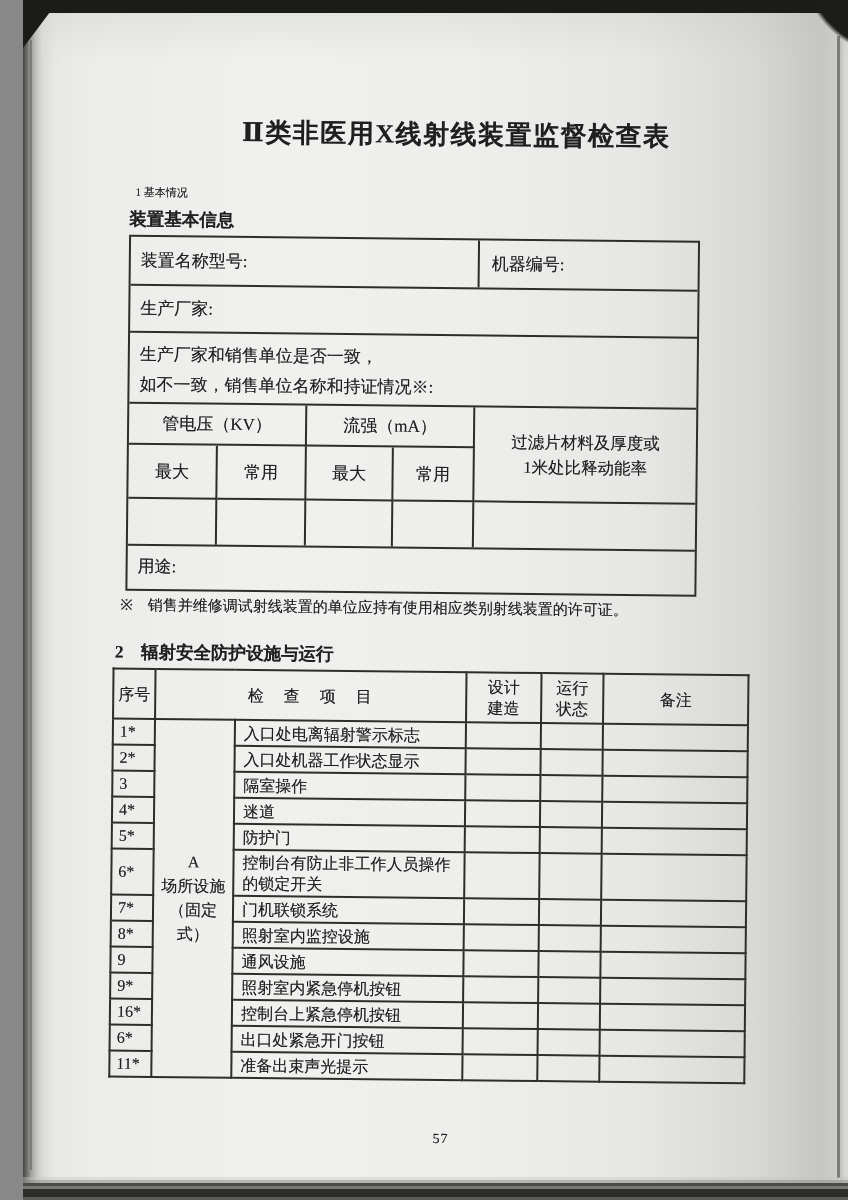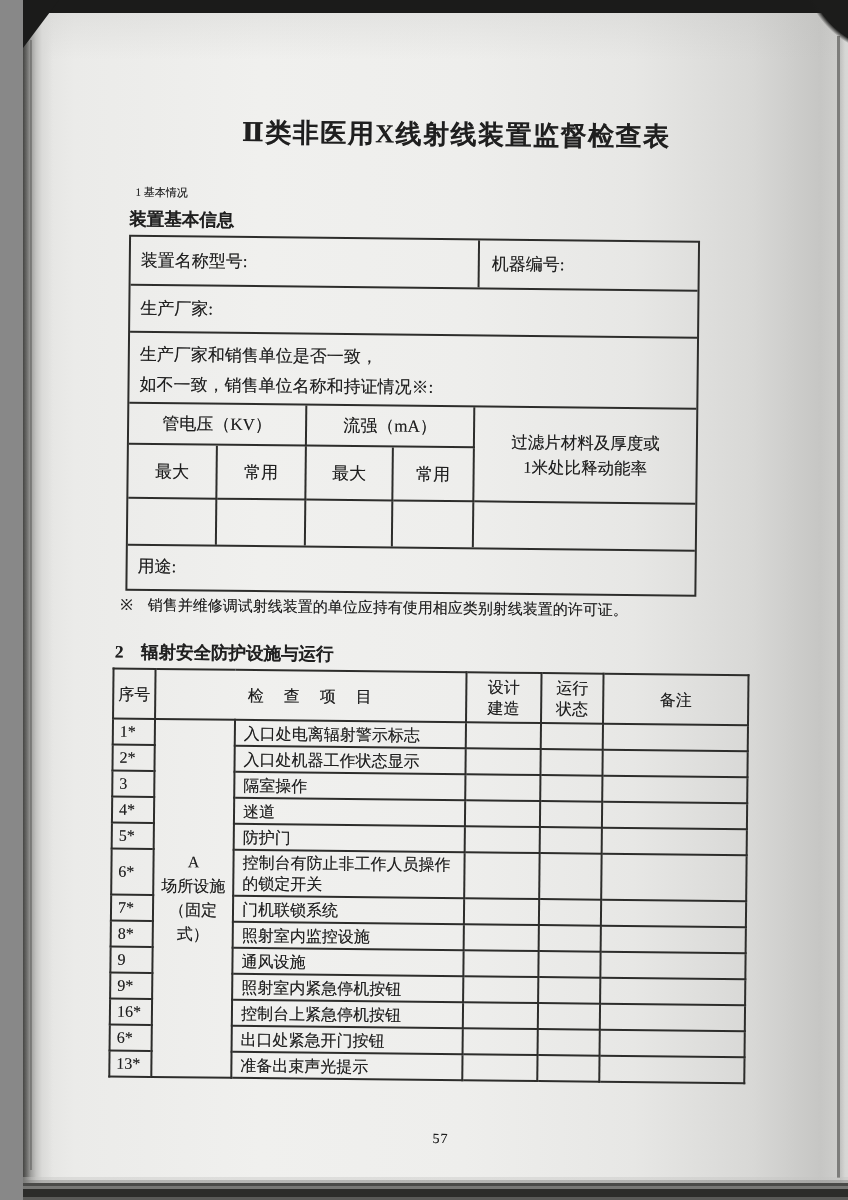--- a/index.html
+++ b/index.html
@@ -218,21 +218,21 @@
         <td></td>
       </tr>
       <tr>
         <td class="num txt">6*</td>
         <td class="item txt">出口处紧急开门按钮</td>
         <td></td>
         <td></td>
         <td></td>
       </tr>
       <tr>
-        <td class="num txt">13*</td>
+        <td class="num txt">11*</td>
         <td class="item txt">准备出束声光提示</td>
         <td></td>
         <td></td>
         <td></td>
       </tr>
     </tbody>
       </table>
 
     <div class="pageno txt">57</div>
   </div>

